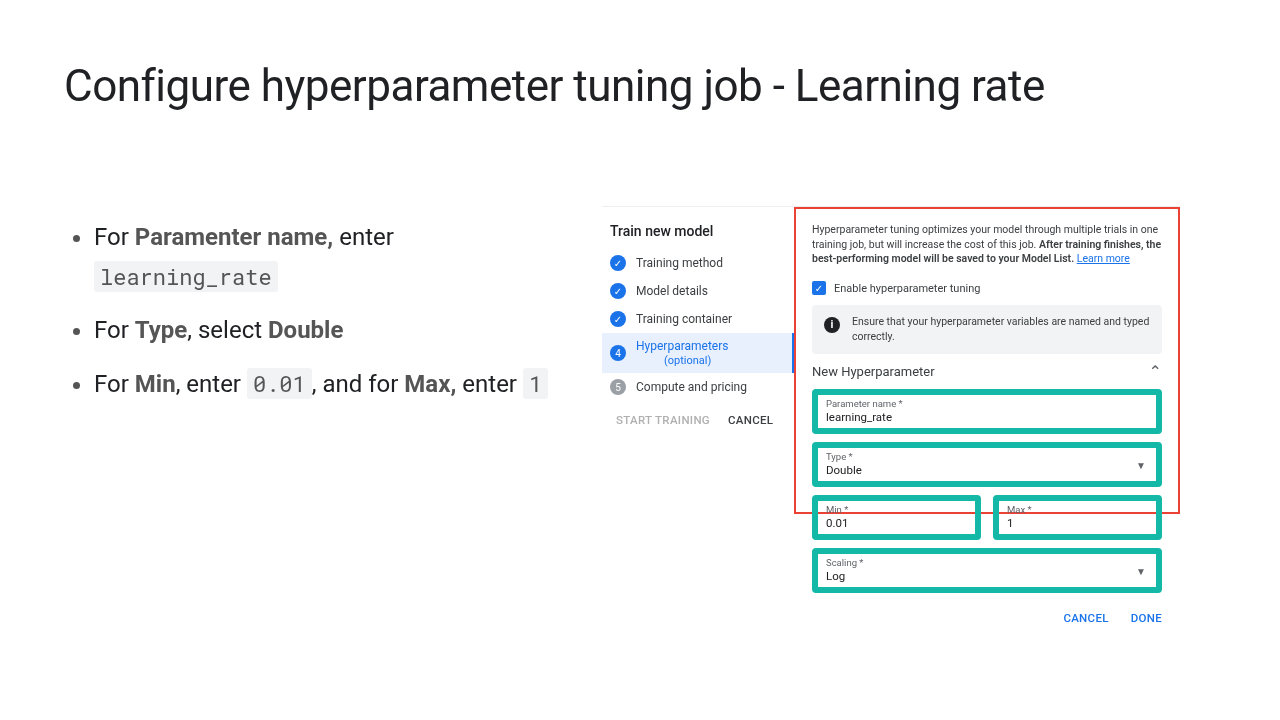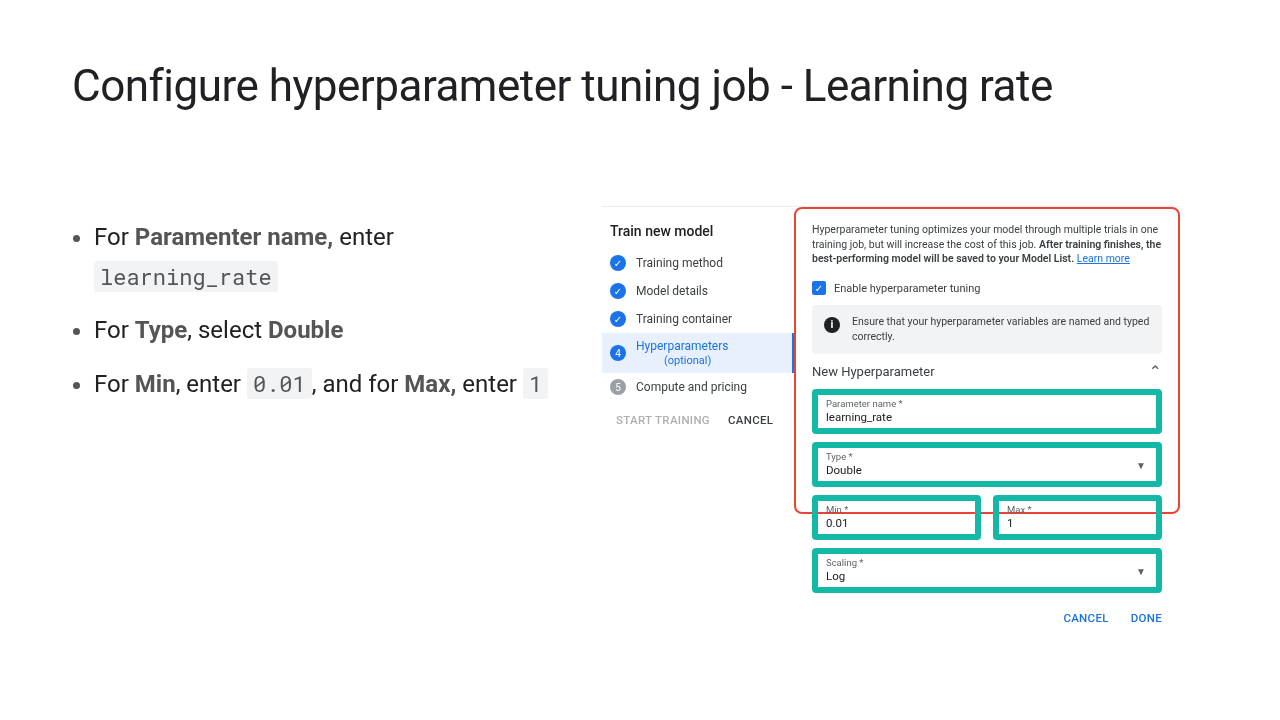--- a/index.html
+++ b/index.html
@@ -7,21 +7,21 @@
     font-family: 'Google Sans', 'Roboto', Arial, sans-serif;
     background: #fff;
     width: 1280px;
     height: 720px;
     overflow: hidden;
     position: relative;
     color: #202124;
   }
   .slide-title {
     position: absolute;
-    left: 72px;
+    left: 64px;
     top: 60px;
     font-size: 44px;
     font-weight: 400;
     letter-spacing: -0.5px;
   }
   .bullets {
     position: absolute;
     left: 64px;
     top: 218px;
     width: 510px;
@@ -95,21 +95,21 @@
     padding: 12px 0 0 14px;
     font-size: 11.5px;
     font-weight: 500;
   }
   .meta-actions .start { color: #b0b0b0; letter-spacing: 0.3px; }
   .meta-actions .cancel { color: #3c4043; letter-spacing: 0.3px; }
 
   .right-pane {
     flex: 1;
     border: 2px solid #ea4335;
-    border-radius: 8px;
+    border-radius: 0;
     padding: 14px 16px 12px 16px;
     font-size: 11px;
     color: #3c4043;
     display: flex;
     flex-direction: column;
   }
   .intro { font-size: 10.5px; line-height: 1.4; }
   .intro b { font-weight: 600; }
   .learn-more { color: #1a73e8; text-decoration: underline; }
   .chk-row {

